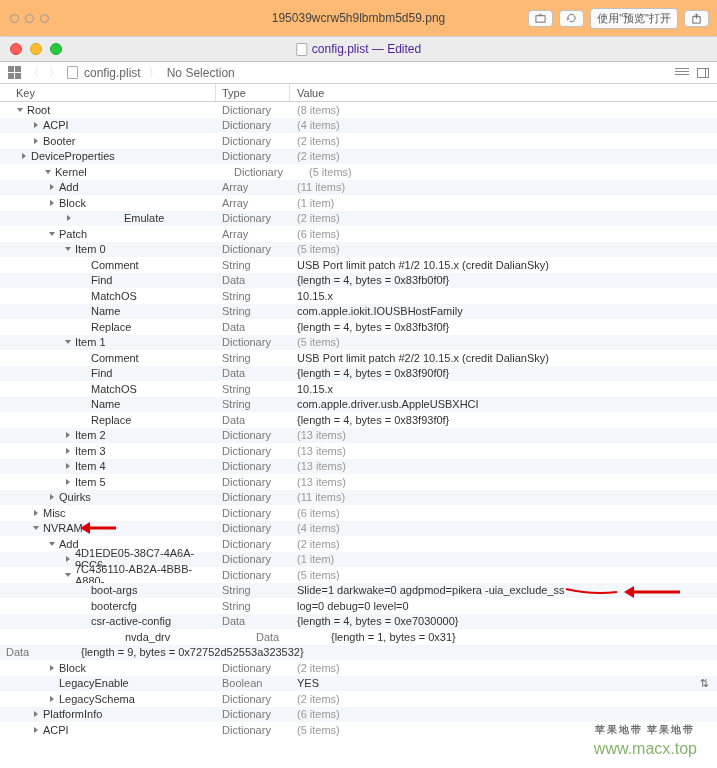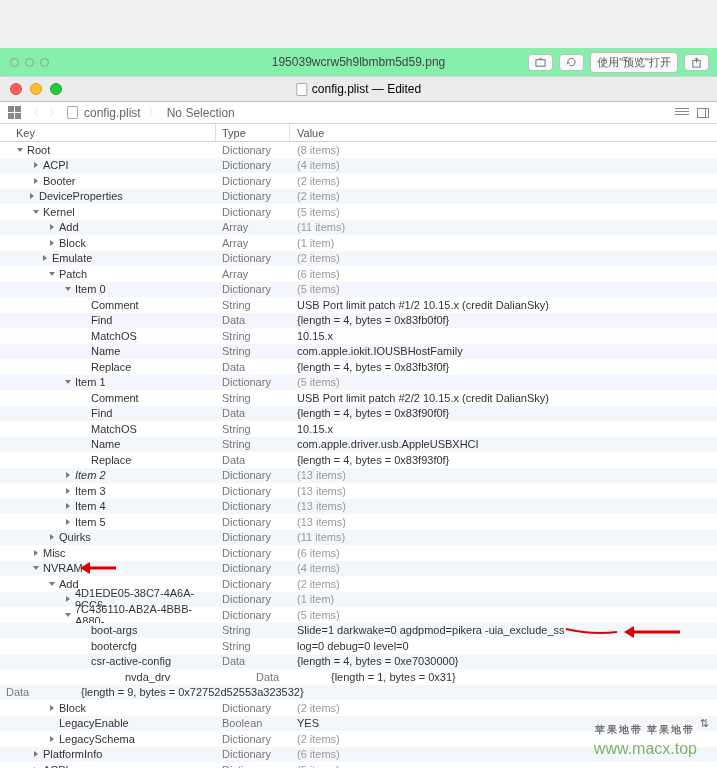--- a/index.html
+++ b/index.html
@@ -1,34 +1,34 @@
 <!DOCTYPE html>
 <html><head>
 <meta charset="utf-8">
 <style>
 *{margin:0;padding:0;box-sizing:border-box;font-family:-apple-system,BlinkMacSystemFont,"Helvetica Neue",sans-serif;}
 body{background:#f0f0f0;width:717px;height:768px;overflow:hidden;font-size:12px;color:#333;position:relative;}
 
 
-.finder-bar{height:29px;background:#86efac;display:flex;align-items:center;padding:0 10px;border-bottom:1px solid #d0d0d0;position:relative;margin-top:48px;}
+.finder-bar{height:37px;background:#fdba74;display:flex;align-items:center;padding:0 10px;border-bottom:1px solid #d0d0d0;position:relative;}
 .finder-dots{display:flex;gap:6px;}
 .fdot{width:9px;height:9px;border-radius:50%;border:1px solid #999;}
 .finder-title{position:absolute;left:50%;transform:translateX(-50%);color:#444;font-size:12px;}
 .finder-right{position:absolute;right:8px;display:flex;gap:6px;align-items:center;}
 .fbtn{border:1px solid #c0c0c0;border-radius:4px;padding:2px 6px;font-size:11px;color:#555;background:#fafafa;display:flex;align-items:center;gap:3px;}
 .fbtn svg{width:11px;height:11px;}
 
 
 .title-bar{height:25px;background:#ececec;display:flex;align-items:center;position:relative;border-bottom:1px solid #c0c0c0;border-top-left-radius:6px;border-top-right-radius:6px;}
 .traffic{display:flex;gap:8px;padding-left:10px;}
 .tdot{width:12px;height:12px;border-radius:50%;}
 .tred{background:#ff5f57;border:0.5px solid #e0443e;}
 .tyellow{background:#ffbd2e;border:0.5px solid #dea123;}
 .tgreen{background:#28c940;border:0.5px solid #1aad2b;}
-.win-title{position:absolute;left:50%;transform:translateX(-50%);font-size:12px;color:#000000;display:flex;align-items:center;gap:5px;}
+.win-title{position:absolute;left:50%;transform:translateX(-50%);font-size:12px;color:#4c1d95;display:flex;align-items:center;gap:5px;}
 .doc-icon{width:11px;height:13px;border:1px solid #aaa;border-radius:1px;background:#fff;display:inline-block;}
 
 
 .path-bar{height:22px;background:#fff;border-bottom:1px solid #d0d0d0;display:flex;align-items:center;padding:0 8px;gap:6px;position:relative;}
 .grid-icon{width:13px;height:13px;display:grid;grid-template-columns:1fr 1fr;grid-template-rows:1fr 1fr;gap:1px;}
 .grid-icon span{background:#888;}
 .chev{color:#bbb;font-size:10px;padding:0 2px;}
 .path-txt{color:#666;}
 .path-right{position:absolute;right:8px;display:flex;gap:8px;}
 .lines-icon{width:14px;display:flex;flex-direction:column;gap:2px;}
@@ -170,33 +170,33 @@
             <svg viewBox="0 0 8 8">
               <path d="M2 1 L6 4 L2 7 Z" fill="#7a7a7a"></path>
             </svg>
           </span>
           <span class="key-txt">Booter</span>
         </div>
         <div class="cell-type">Dictionary</div>
         <div class="cell-value dim">(2 items)</div>
       </div>
       <div class="row" style="position: relative;">
-        <div class="cell-key" style="padding-left: 28px;">
+        <div class="cell-key" style="padding-left: 20px;">
           <span class="tri">
             <svg viewBox="0 0 8 8">
               <path d="M2 1 L6 4 L2 7 Z" fill="#7a7a7a"></path>
             </svg>
           </span>
           <span class="key-txt">DeviceProperties</span>
         </div>
         <div class="cell-type">Dictionary</div>
         <div class="cell-value dim">(2 items)</div>
       </div>
       <div class="row" style="position: relative;">
-        <div class="cell-key" style="padding-left: 32px;">
+        <div class="cell-key" style="padding-left: 32px; margin-left: 12px;">
           <span class="tri">
             <svg viewBox="0 0 8 8">
               <path d="M1 2 L7 2 L4 6 Z" fill="#7a7a7a"></path>
             </svg>
           </span>
           <span class="key-txt">Kernel</span>
         </div>
         <div class="cell-type">Dictionary</div>
         <div class="cell-value dim">(5 items)</div>
       </div>
@@ -218,21 +218,21 @@
             <svg viewBox="0 0 8 8">
               <path d="M2 1 L6 4 L2 7 Z" fill="#7a7a7a"></path>
             </svg>
           </span>
           <span class="key-txt">Block</span>
         </div>
         <div class="cell-type">Array</div>
         <div class="cell-value dim">(1 item)</div>
       </div>
       <div class="row" style="position: relative;">
-        <div class="cell-key" style="padding-left: 41px;">
+        <div class="cell-key" style="padding-left: 65px; gap: 48px;">
           <span class="tri">
             <svg viewBox="0 0 8 8">
               <path d="M2 1 L6 4 L2 7 Z" fill="#7a7a7a"></path>
             </svg>
           </span>
           <span class="key-txt">Emulate</span>
         </div>
         <div class="cell-type">Dictionary</div>
         <div class="cell-value dim">(2 items)</div>
       </div>
@@ -346,21 +346,21 @@
       </div>
       <div class="row" style="position: relative;">
         <div class="cell-key" style="padding-left: 80px;">
           <span class="tri"></span>
           <span class="key-txt">Replace</span>
         </div>
         <div class="cell-type">Data</div>
         <div class="cell-value">{length = 4, bytes = 0x83f93f0f}</div>
       </div>
       <div class="row" style="position: relative;">
-        <div class="cell-key" style="padding-left: 64px; font-style: italic;">
+        <div class="cell-key" style="padding-left: 64px;">
           <span class="tri">
             <svg viewBox="0 0 8 8">
               <path d="M2 1 L6 4 L2 7 Z" fill="#7a7a7a"></path>
             </svg>
           </span>
           <span class="key-txt">Item 2</span>
         </div>
         <div class="cell-type">Dictionary</div>
         <div class="cell-value dim">(13 items)</div>
       </div>

